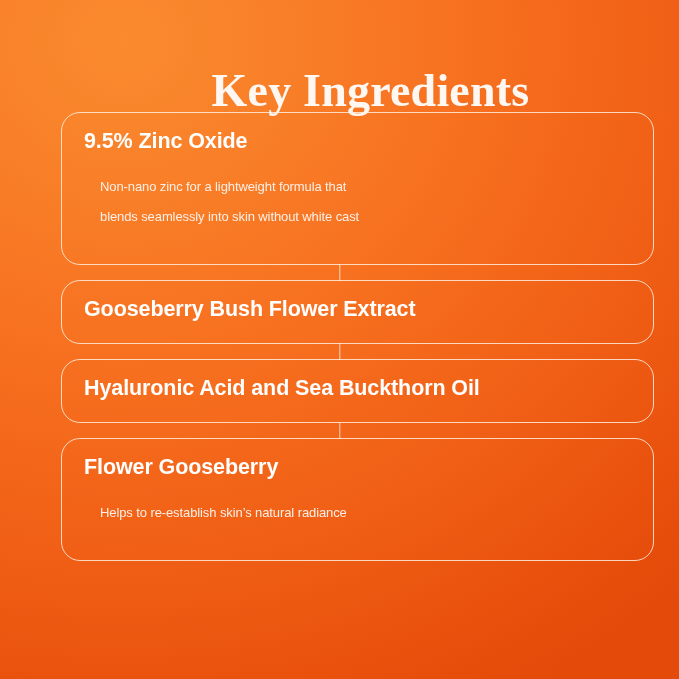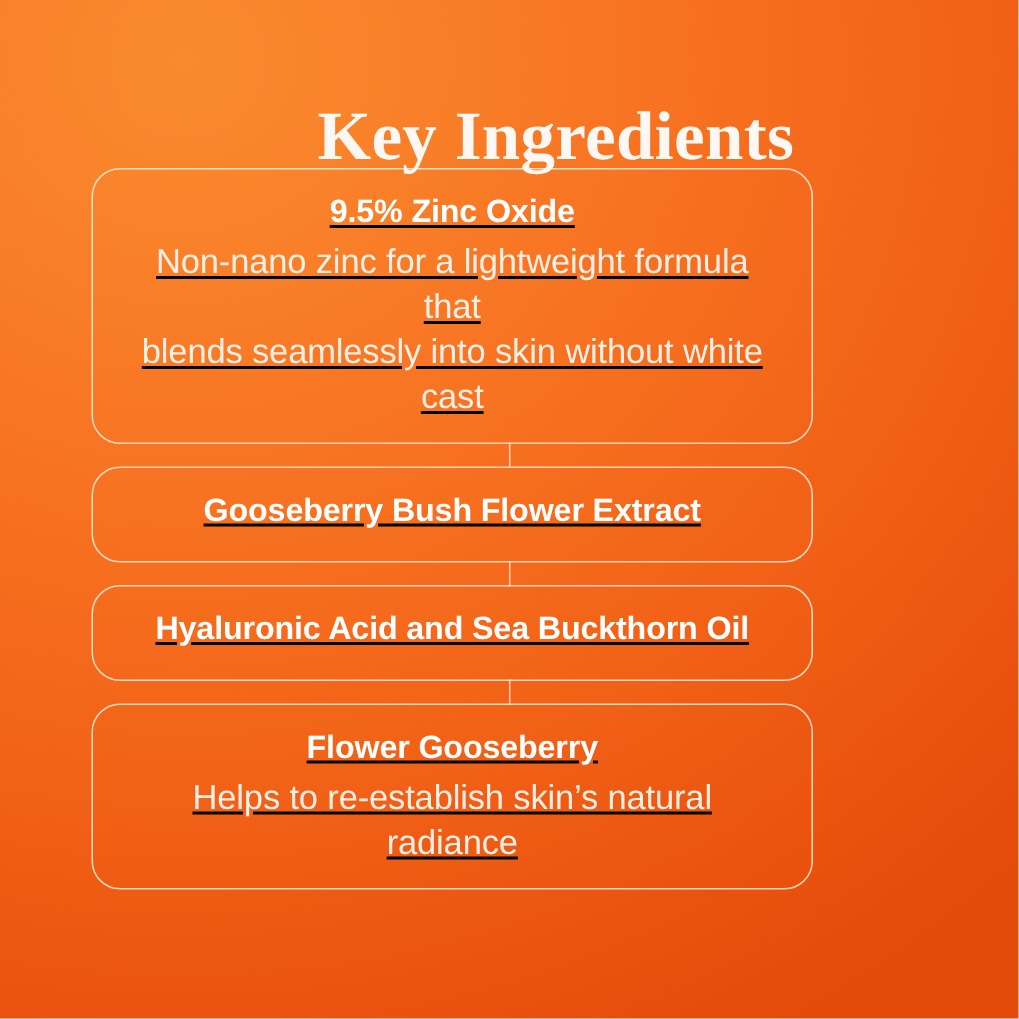--- a/index.html
+++ b/index.html
@@ -59,49 +59,48 @@
     width: 557px;
   }
 
   .card-slot {
     position: relative;
   }
 
   .card {
     position: relative;
     box-sizing: border-box;
-    width: 481px;
+    width: 593px;
     border: 1.4px solid rgba(255, 241, 228, 0.82);
     border-radius: 19px;
     background: transparent;
     padding: 13px 22px 16px 22px;
-    text-align: center;
-    text-decoration: underline;
+    text-align: left;
   }
 
   .card-title {
     display: block;
     font-family: "Liberation Sans", sans-serif;
     font-size: 21.5px;
     line-height: 30px;
     font-weight: 700;
     color: #FFFFFF;
     letter-spacing: -0.1px;
     margin: 0 0 3px 0;
   }
 
   .card-desc {
     display: block;
     font-family: "Liberation Sans", sans-serif;
-    font-size: 23px;
+    font-size: 13px;
     line-height: 30px;
     font-weight: 400;
     color: #FDEFE6;
     letter-spacing: -0.1px;
-    margin: 0;
+    margin: 16px;
     white-space: pre-line;
   }
 
   
   .connector {
     position: relative;
     height: 15px;
     width: 557px;
   }
   .connector::before {

